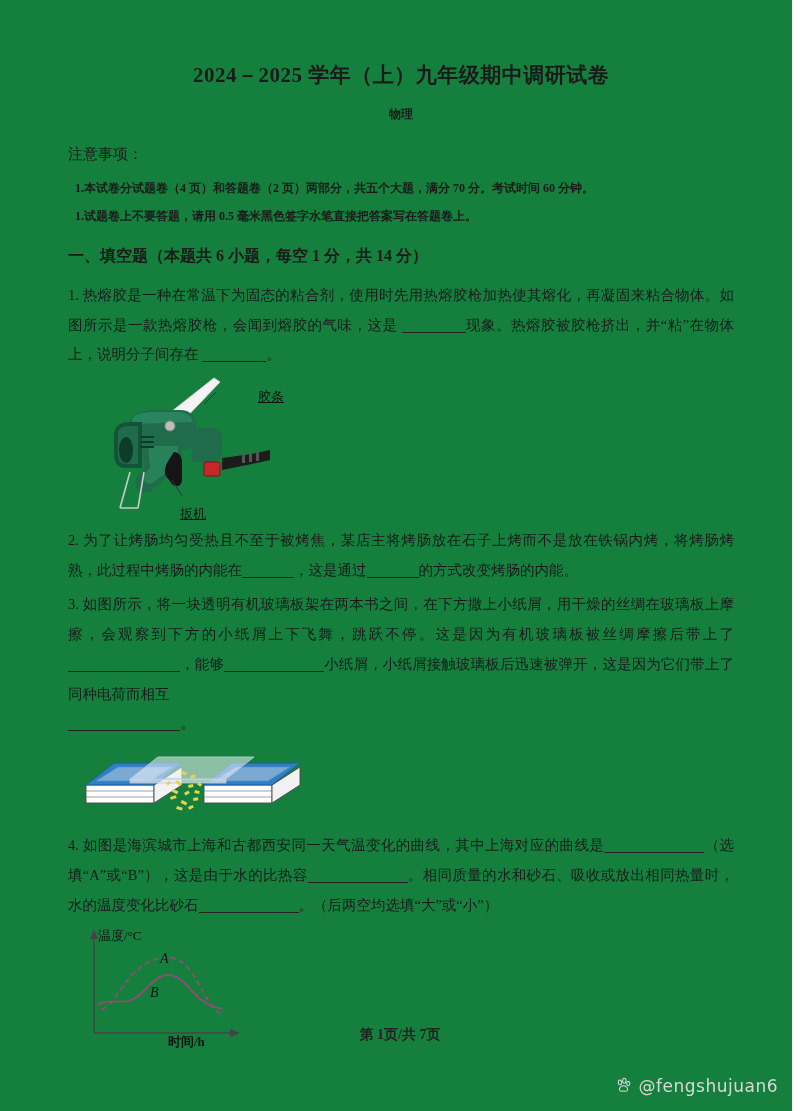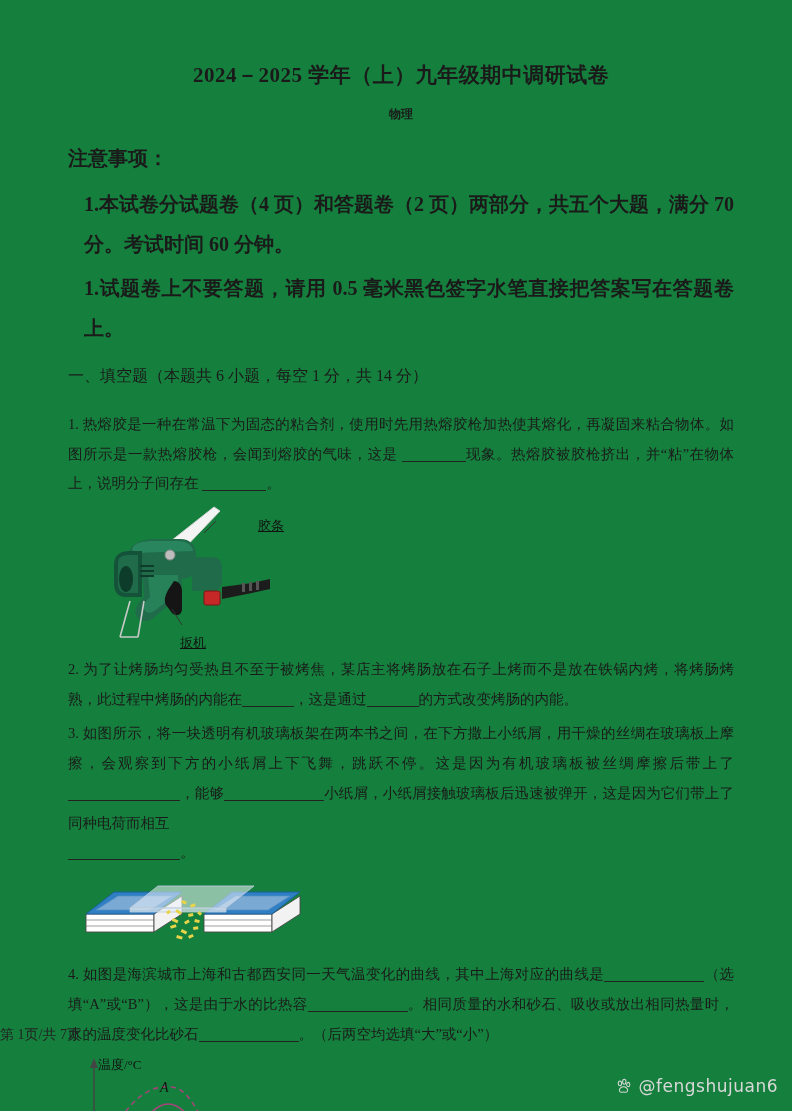--- a/index.html
+++ b/index.html
@@ -42,35 +42,35 @@
   }
   .exam-subject {
     text-align: center;
     font-size: 12px;
     font-weight: bold;
     margin: 0 0 22px 0;
     line-height: 1.3;
   }
 
   .notice-title {
-    font-size: 20px;
-    font-weight: bold;
+    font-size: 15px;
+    font-weight: normal;
     margin: 0 0 12px 0;
   }
   .notice-item {
-    font-size: 20px;
+    font-size: 12px;
     font-weight: bold;
     line-height: 2.0;
-    margin: 0 0 4px 16px;
+    margin: 0 0 4px 7px;
     text-align: justify;
   }
   .section-title {
     font-size: 16px;
-    font-weight: normal;
-    margin: 14px 0 19px 0;
+    font-weight: bold;
+    margin: 14px 0 10px 0;
     line-height: 1.8;
   }
 
   
   .question {
     font-size: 14.5px;
     line-height: 2.06;
     text-align: justify;
     margin: 0 0 4px 0;
   }
@@ -130,31 +130,33 @@
   }
   .label-A { left: 88px; top: 26px; }
   .label-B { left: 78px; top: 60px; }
 
   
   .page-footer {
     position: absolute;
     left: 0;
     top: 1026px;
     width: 800px;
+    text-align: center;
     font-size: 14px;
     color: #222;
+    font-weight: bold;
   }
 
   
   .watermark {
     position: absolute;
     right: 14px;
     top: 1076px;
     display: flex;
-    align-items: flex-end;
+    align-items: flex-start;
     gap: 6px;
     color: #d8d8d8;
     font-size: 17px;
     font-family: "DejaVu Sans", sans-serif;
     letter-spacing: 0.5px;
     user-select: none;
   }
   .watermark svg { display: block; }
 </style>
 </head>

